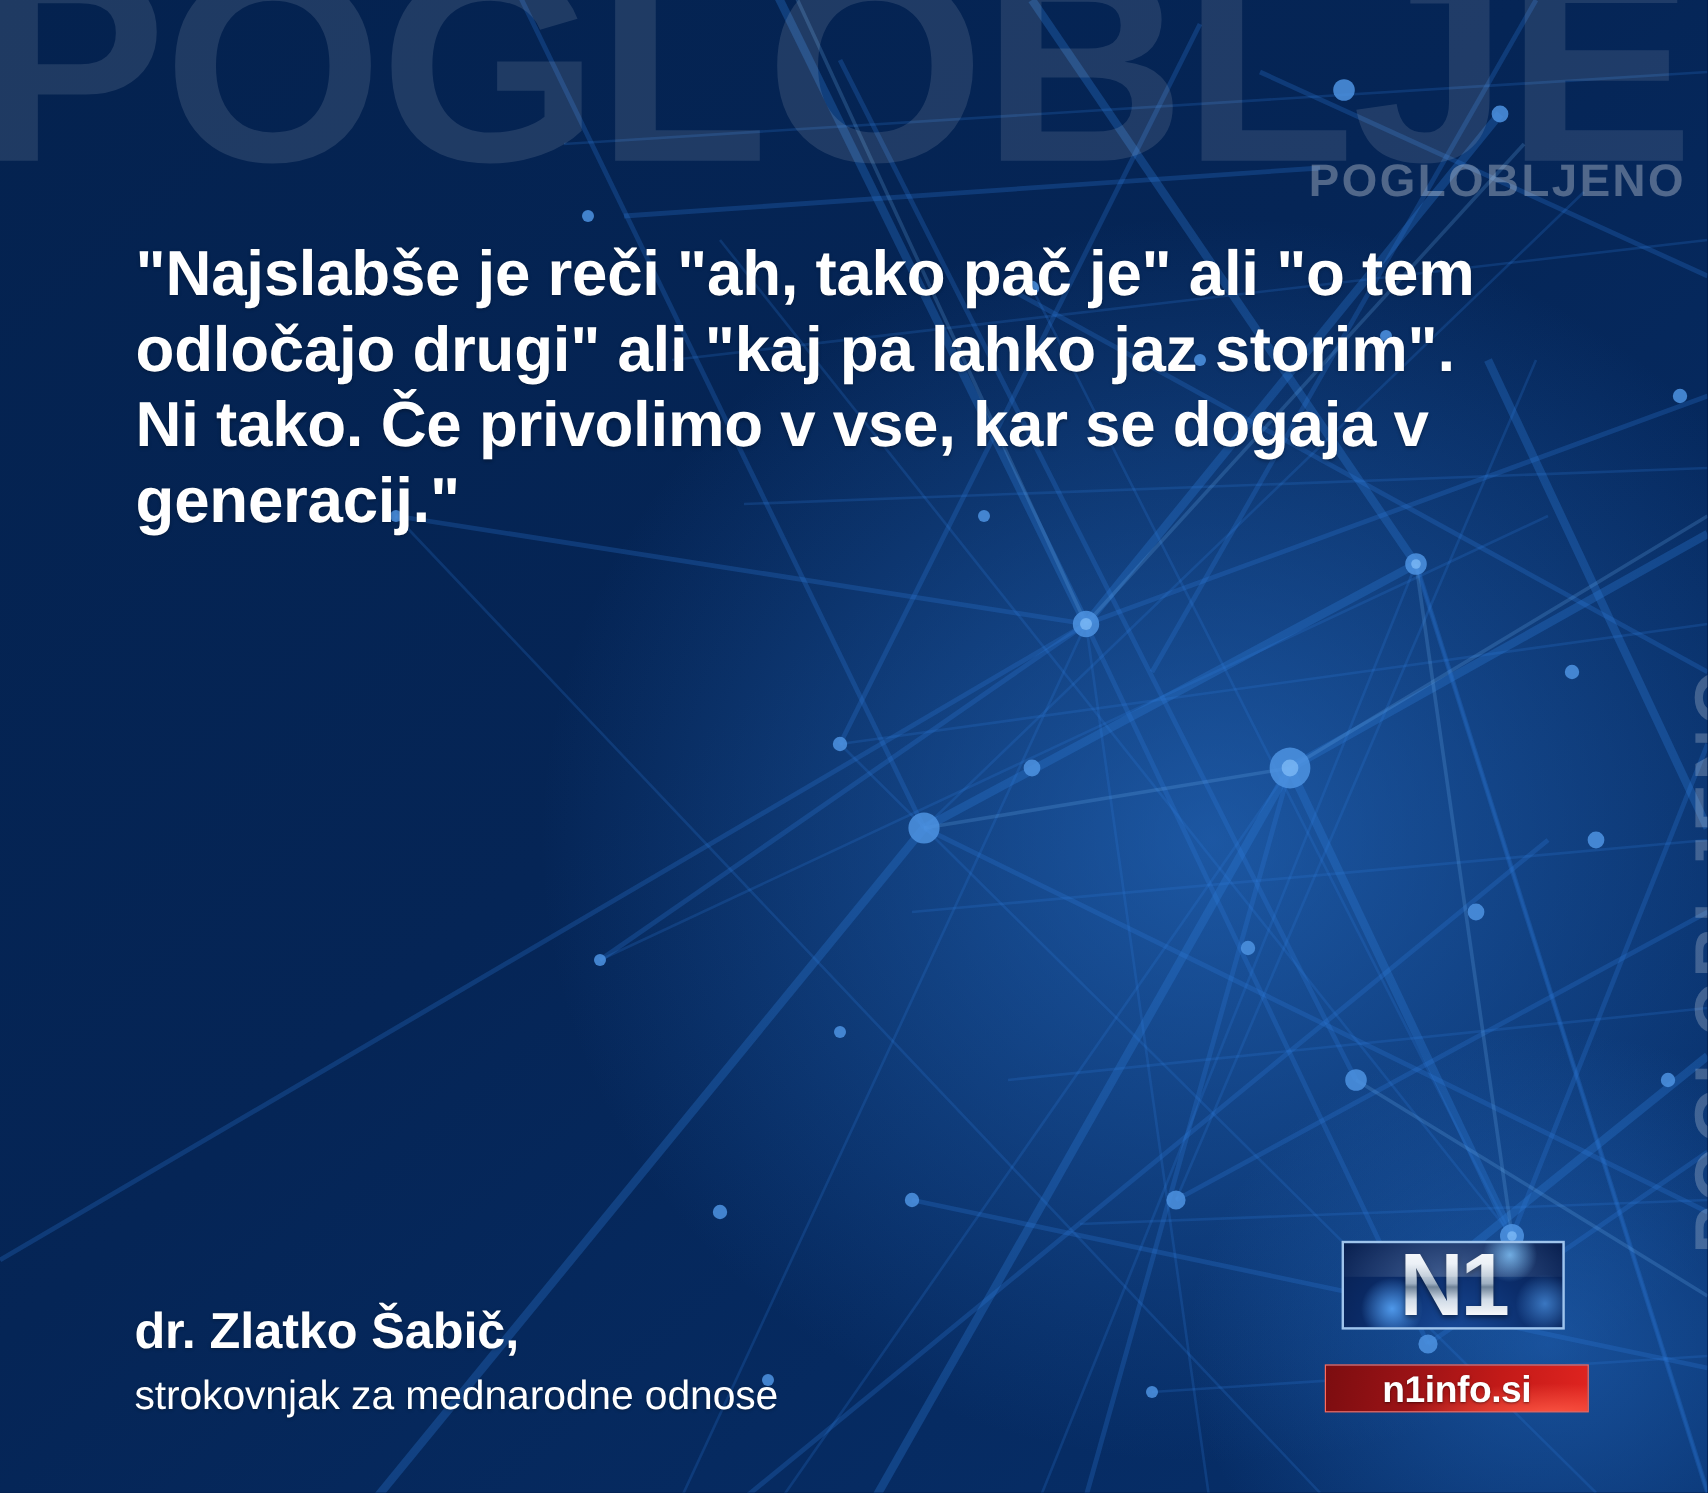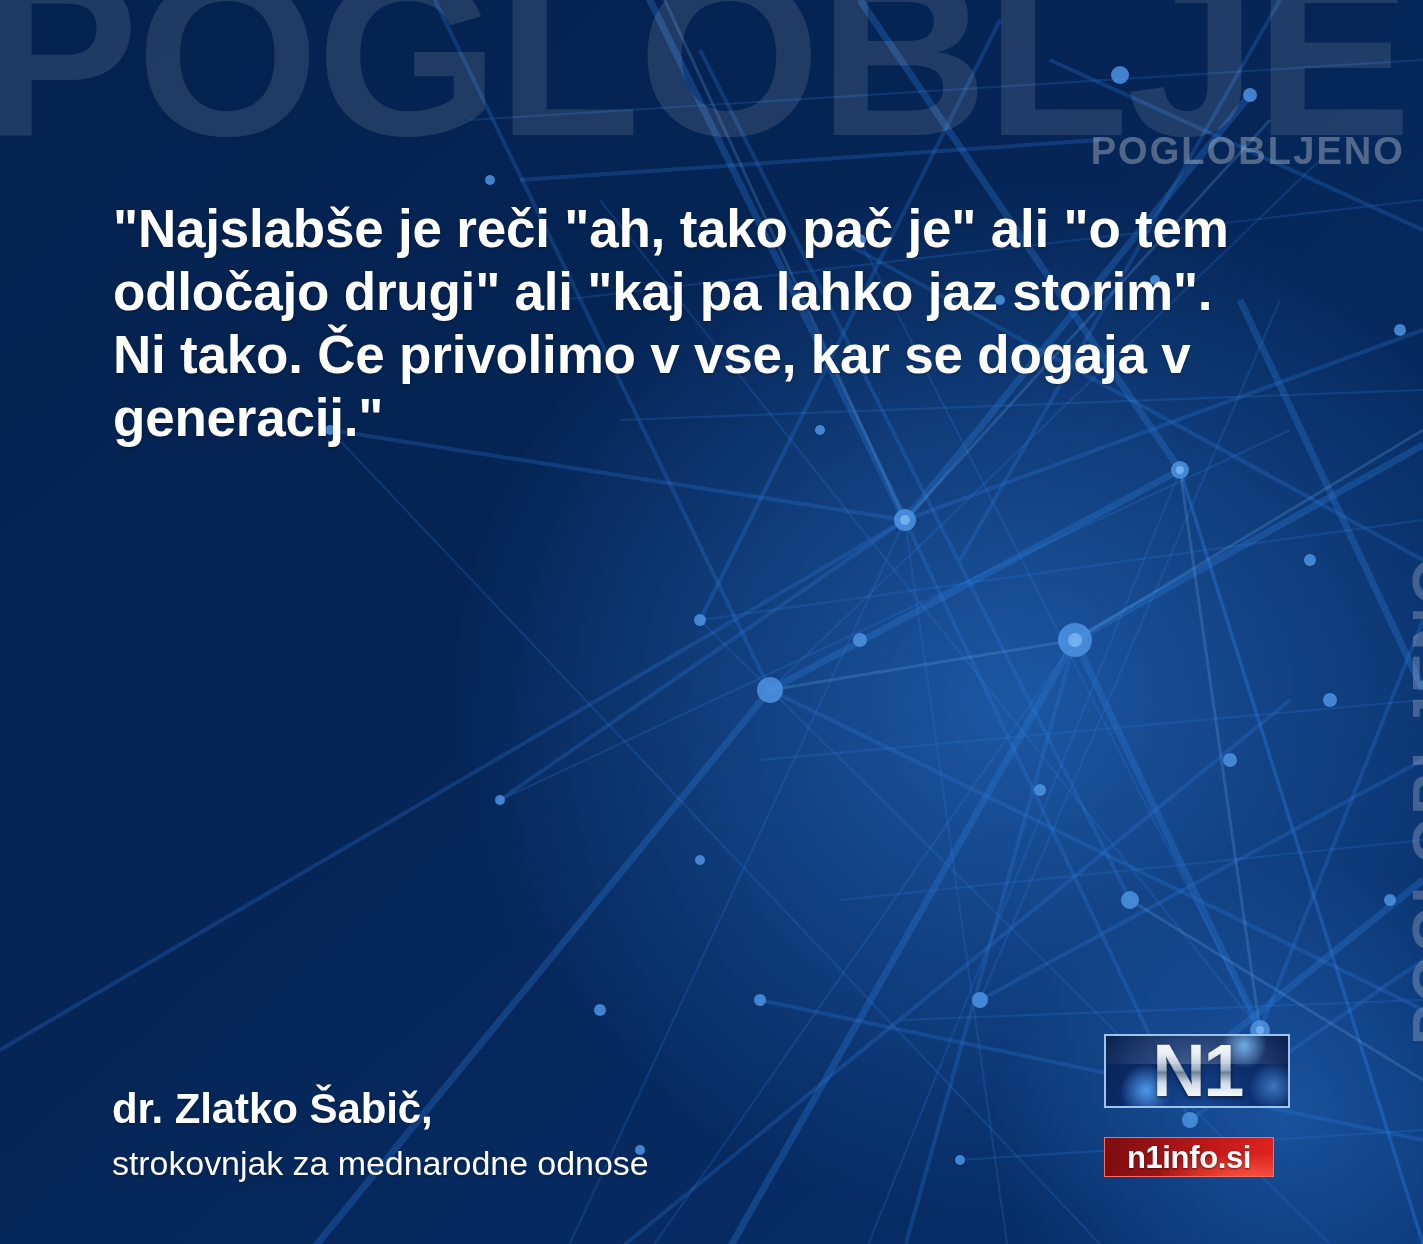--- a/index.html
+++ b/index.html
@@ -106,21 +106,21 @@
   
   #n1-logo {
     position: absolute;
     left: 1104px;
     top: 1034px;
     width: 186px;
     height: 134px;
   }
   #n1-box {
     position: absolute;
-    left: 0; top: 0;
+    left: 14px; top: 0;
     width: 186px;
     height: 74px;
     box-sizing: border-box;
     border: 2px solid #9fc4ec;
     background:
       radial-gradient(circle at 22% 78%, rgba(90,170,255,0.85) 0%, rgba(90,170,255,0) 17%),
       radial-gradient(circle at 76% 14%, rgba(120,195,255,0.80) 0%, rgba(120,195,255,0) 15%),
       radial-gradient(circle at 92% 72%, rgba(90,170,255,0.60) 0%, rgba(90,170,255,0) 14%),
       radial-gradient(ellipse at 50% 120%, #1a4e9e 0%, #0b2d6b 55%, #071e4e 100%);
     overflow: hidden;
@@ -149,21 +149,21 @@
     -webkit-background-clip: text;
     background-clip: text;
     color: transparent;
     -webkit-text-fill-color: transparent;
     filter: drop-shadow(0 2px 2px rgba(0,0,0,0.45));
   }
   #n1-url-bar {
     position: absolute;
     left: 0;
     top: 103px;
-    width: 170px;
+    width: 220px;
     height: 40px;
     box-sizing: border-box;
     border: 1px solid #ff6a5a;
     background:
       radial-gradient(ellipse at 86% 112%, rgba(255,90,70,0.95) 0%, rgba(255,60,40,0) 46%),
       linear-gradient(100deg, #7c0d10 0%, #9c1316 34%, #c31a18 66%, #e02420 100%);
     display: flex;
     align-items: center;
     justify-content: center;
     overflow: hidden;

